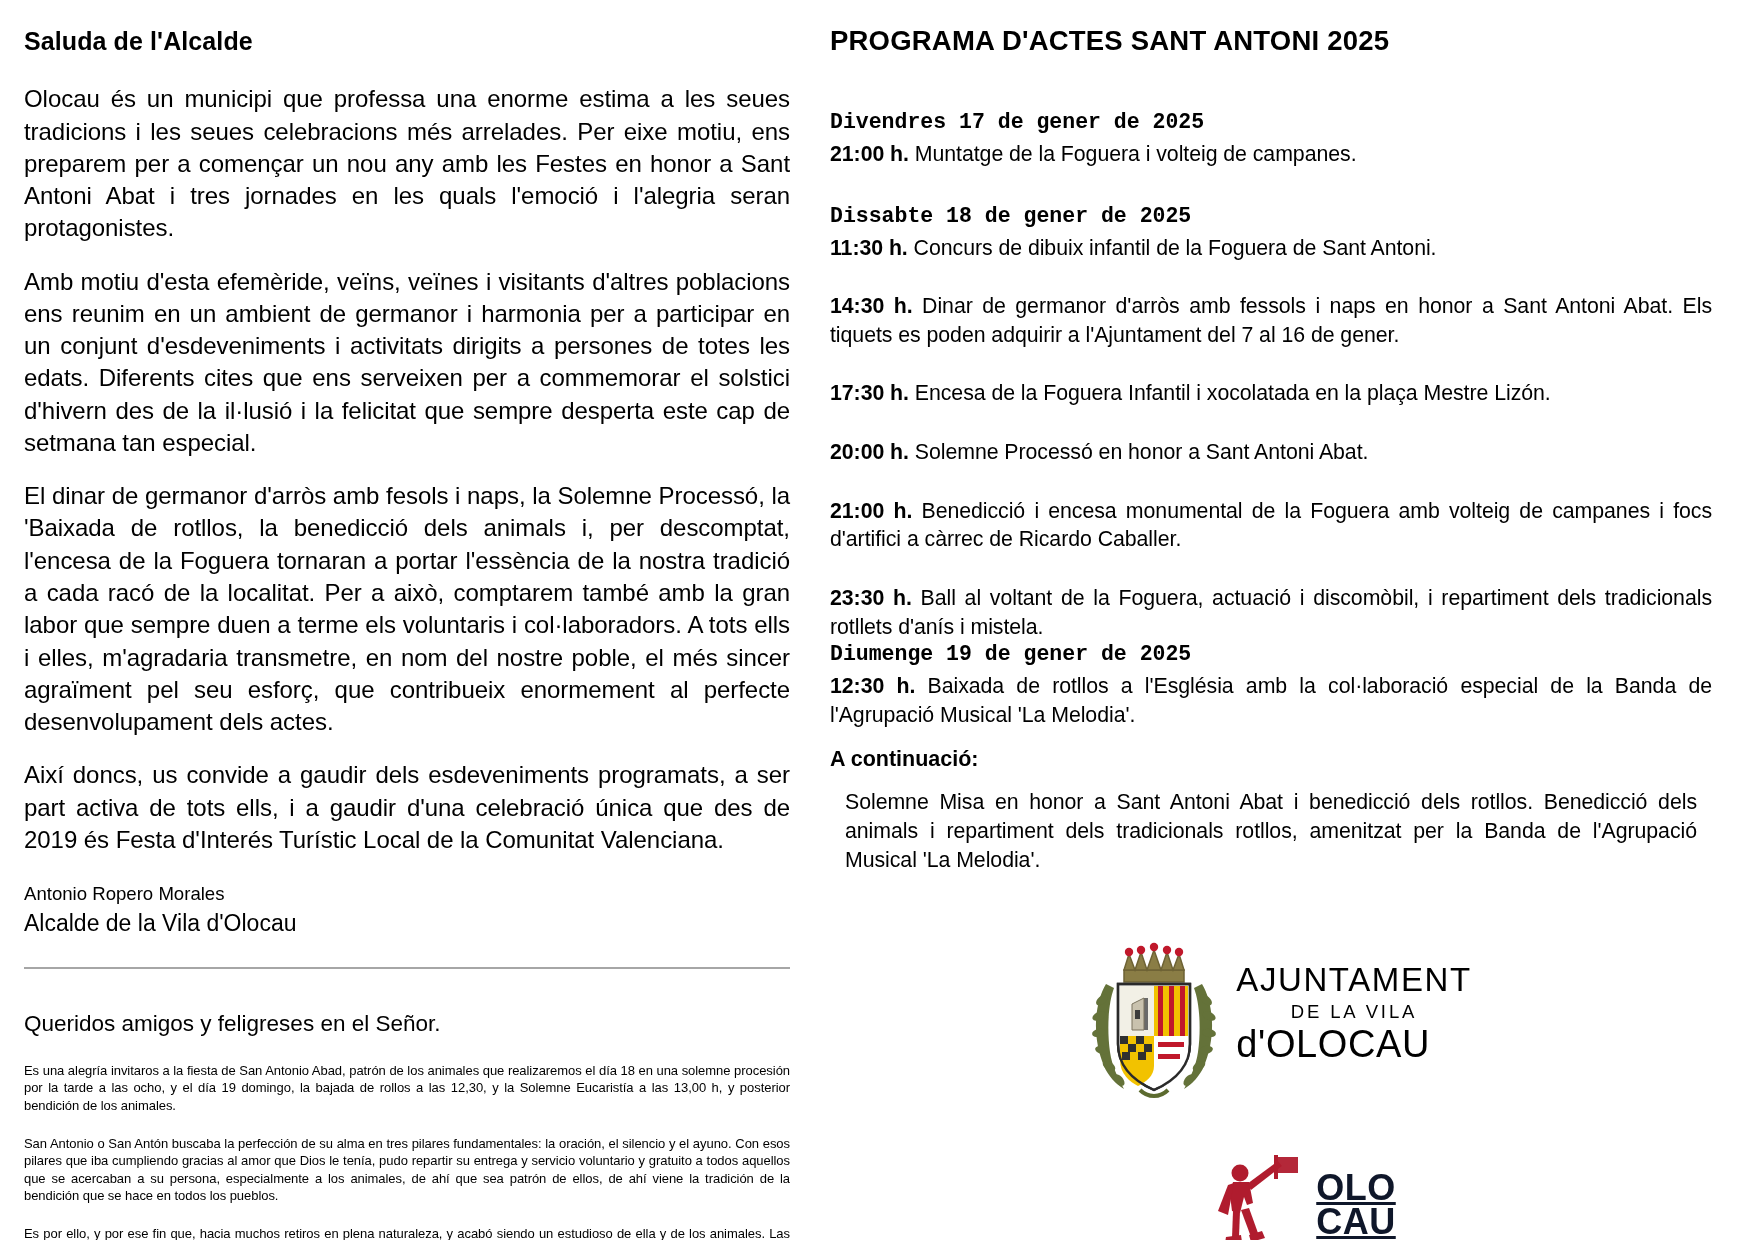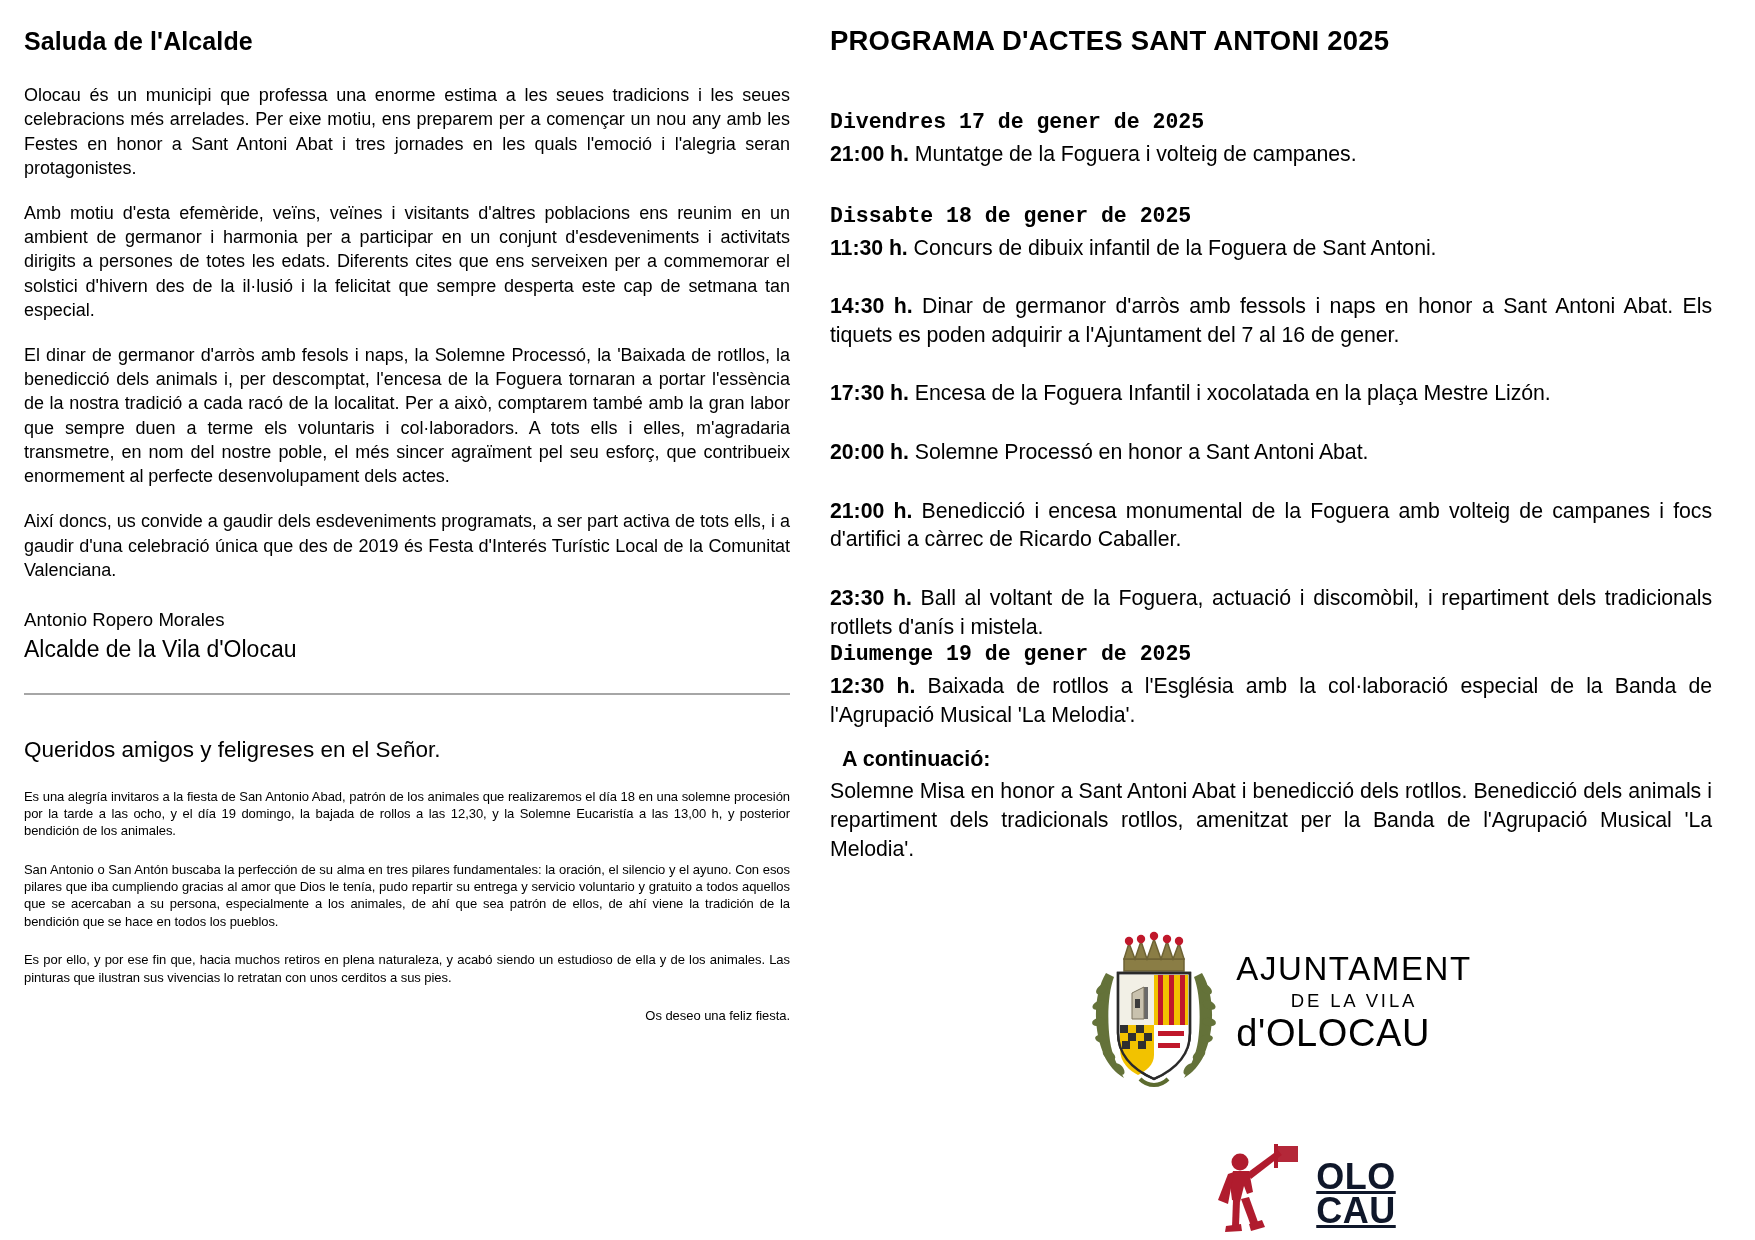--- a/index.html
+++ b/index.html
@@ -26,21 +26,21 @@
     padding-right: 22px;
     padding-left: 2px;
   }
   .salute-title {
     font-size: 25px;
     line-height: 1.25;
     letter-spacing: 0.1px;
     margin: 8px 0 26px 0;
   }
   .p-ca {
-    font-size: 18px;
+    font-size: 24px;
     line-height: 1.345;
     text-align: justify;
     margin: 0 0 21px 0;
     letter-spacing: -0.05px;
   }
   .sig-block { margin-top: 26px; }
   .sig-name {
     font-size: 18.6px;
     line-height: 1.3;
     margin: 0;
@@ -96,27 +96,27 @@
     margin: 0 0 22px 0;
     letter-spacing: -0.05px;
   }
   .event.tight { margin-bottom: 30px; }
   .event .t { font-weight: bold; }
   .event:last-child { margin-bottom: 0; }
   .sub-head {
     font-size: 21.5px;
     font-weight: bold;
     line-height: 1.3;
-    margin: 0 0 4px 12px;
+    margin: 0 0 4px 0;
   }
   .cont-body {
     font-size: 21.3px;
     line-height: 1.345;
     text-align: justify;
-    margin: 0;
+    margin: 15px;
     letter-spacing: -0.05px;
   }
   .spacer-16 { height: 16px; }
   .spacer-34 { height: 34px; }
 
   
   .logos {
     display: flex;
     align-items: center;
     margin-top: 52px;

